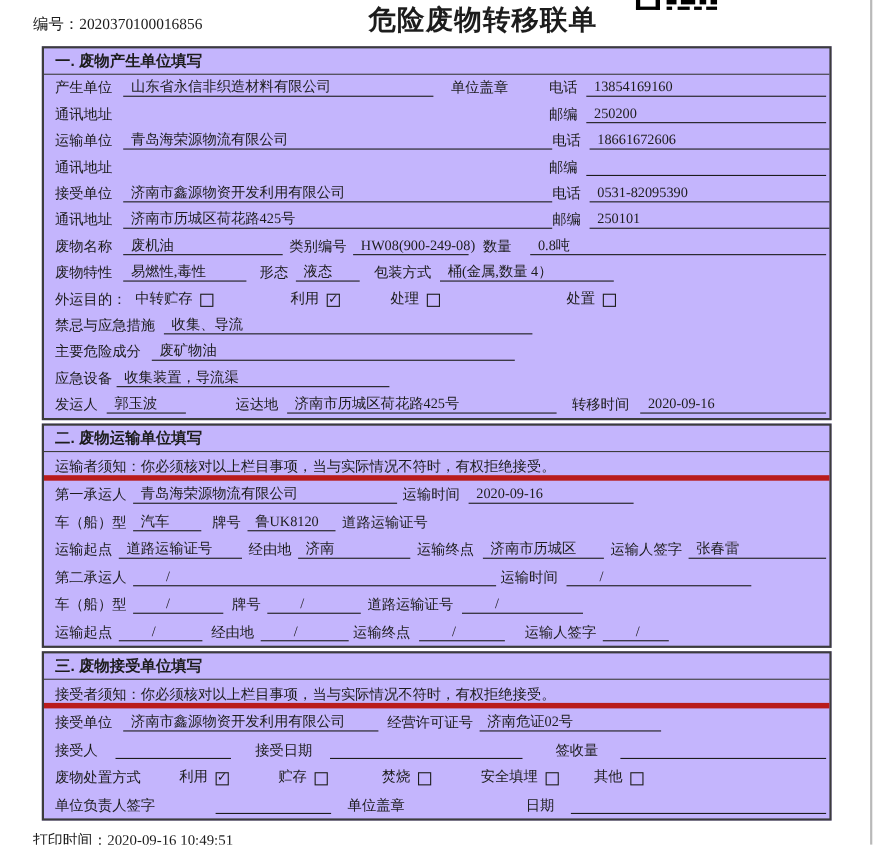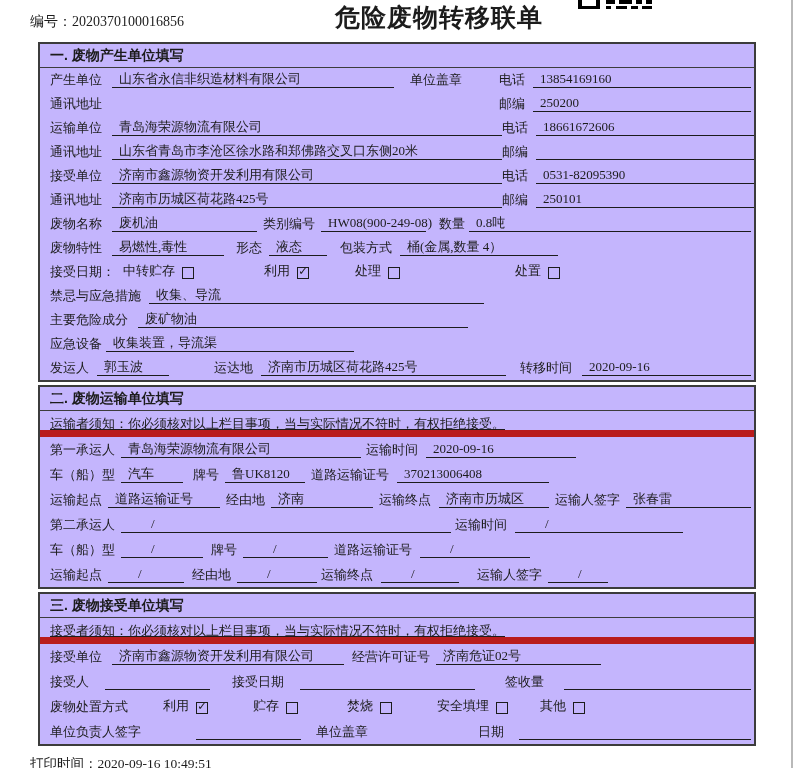--- a/index.html
+++ b/index.html
@@ -15,21 +15,21 @@
   .doc-no { position:absolute; left:30px; top:13px; font-size:14px; }
   .title { position:absolute; left:335px; top:1px; font-size:25px; font-weight:bold;
            font-family:"Liberation Sans","DejaVu Sans",sans-serif; letter-spacing:1px; }
   .qr { position:absolute; left:578px; top:0; }
   .wrap { margin-left:38px; width:718px; }
   .box { border:2px solid #3c3c3c; margin-bottom:3px; background:#c4b5fd; }
   .sec-head { font-family:"Liberation Sans","DejaVu Sans",sans-serif; font-weight:bold;
               font-size:14px; padding:3px 10px 4px; border-bottom:1px solid #3c3c3c; height:24px; }
   .row { display:flex; align-items:flex-end; height:24px; padding:0 3px 4px 10px; line-height:16px; }
   .b2 .row { height:25px; }
-  .notice { height:26px; padding:5px 10px 1px; border-bottom:7px solid #b91c1c; line-height:16px;text-decoration:underline; }
+  .notice { height:26px; padding:5px 10px 1px; border-bottom:5px solid #b91c1c; line-height:16px; }
   .lbl { white-space:nowrap; flex:none; }
   .plain { white-space:nowrap; flex:none; }
   .val { border-bottom:1px solid #1c1c1c; white-space:nowrap; flex:none;
          padding:0 4px 0 7px; margin-left:10px; min-height:16px; }
   .vf { flex:1; }
   .sl { padding-left:30px; }
   .sp { flex:1; }
   .rg { margin-left:auto; width:252px; display:flex; align-items:flex-end; flex:none; }
   .rg .lbl { margin-right:8px; }
   .opt { display:flex; align-items:flex-end; flex:none;font-family:Liberation Mono, monospace; }
@@ -91,21 +91,20 @@
       <span class="lbl">运输单位</span>
       <span class="val" style="width:390px">青岛海荣源物流有限公司</span>
       <span class="rg">
         <span class="lbl">电话</span>
         <span class="val vf" style="margin-left:0">18661672606</span>
       </span>
     </div>
 
     <div class="row">
       <span class="lbl">通讯地址</span>
-      <span class="val" style="width:390px">山东省青岛市李沧区徐水路和郑佛路交叉口东侧20米</span>
       <span class="rg">
         <span class="lbl">邮编</span>
         <span class="val vf" style="margin-left:0"></span>
       </span>
     </div>
 
     <div class="row">
       <span class="lbl">接受单位</span>
       <span class="val" style="width:390px">济南市鑫源物资开发利用有限公司</span>
       <span class="rg">
@@ -122,35 +121,35 @@
         <span class="val vf" style="margin-left:0">250101</span>
       </span>
     </div>
 
     <div class="row">
       <span class="lbl">废物名称</span>
       <span class="val" style="width:145px">废机油</span>
       <span class="lbl" style="margin-left:6px">类别编号</span>
       <span class="val" style="width:105px;margin-left:6px">HW08(900-249-08)</span>
       <span class="lbl" style="margin-left:13px">数量</span>
-      <span class="val vf" style="margin-left:4px">0.8吨</span>
+      <span class="val vf" style="margin-left:17px">0.8吨</span>
     </div>
 
     <div class="row">
       <span class="lbl">废物特性</span>
       <span class="val" style="width:112px">易燃性,毒性</span>
       <span class="lbl" style="margin-left:12px">形态</span>
       <span class="val" style="width:58px;margin-left:7px">液态</span>
       <span class="lbl" style="margin-left:13px">包装方式</span>
       <span class="val" style="width:158px;margin-left:8px">桶(金属,数量 4）</span>
       <span class="sp"></span>
     </div>
 
     <div class="row">
-      <span class="lbl">接受日期：</span>
+      <span class="lbl">外运目的：</span>
       <span class="opt" style="margin-left:8px">
         <span>中转贮存</span>
         <span class="cb"></span>
       </span>
       <span class="opt" style="margin-left:70px">
         <span>利用</span>
         <span class="cb checked"></span>
       </span>
       <span class="opt" style="margin-left:46px">
         <span>处理</span>
@@ -198,21 +197,20 @@
       <span class="val" style="width:150px;margin-left:8px">2020-09-16</span>
       <span class="sp"></span>
     </div>
 
     <div class="row">
       <span class="lbl">车（船）型</span>
       <span class="val" style="width:62px;margin-left:6px">汽车</span>
       <span class="lbl" style="margin-left:10px">牌号</span>
       <span class="val" style="width:80px;margin-left:6px">鲁UK8120</span>
       <span class="lbl" style="margin-left:6px">道路运输证号</span>
-      <span class="val" style="width:152px;margin-left:8px">370213006408</span>
       <span class="sp"></span>
     </div>
 
     <div class="row">
       <span class="lbl">运输起点</span>
       <span class="val" style="width:112px;margin-left:6px">道路运输证号</span>
       <span class="lbl" style="margin-left:6px">经由地</span>
       <span class="val" style="width:102px;margin-left:6px">济南</span>
       <span class="lbl" style="margin-left:6px">运输终点</span>
       <span class="val" style="width:110px;margin-left:8px">济南市历城区</span>

